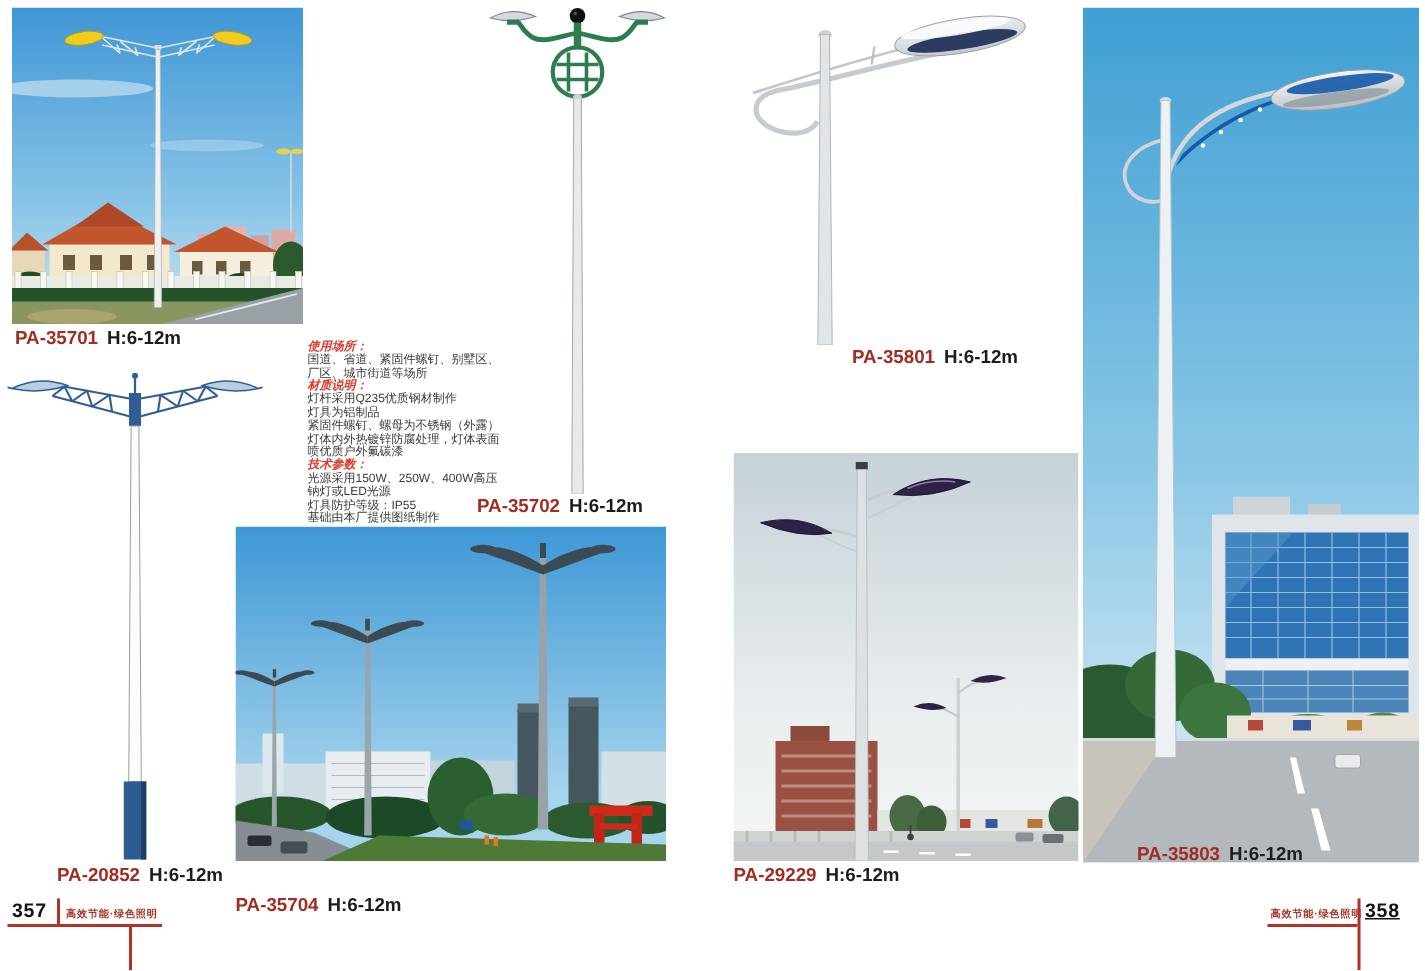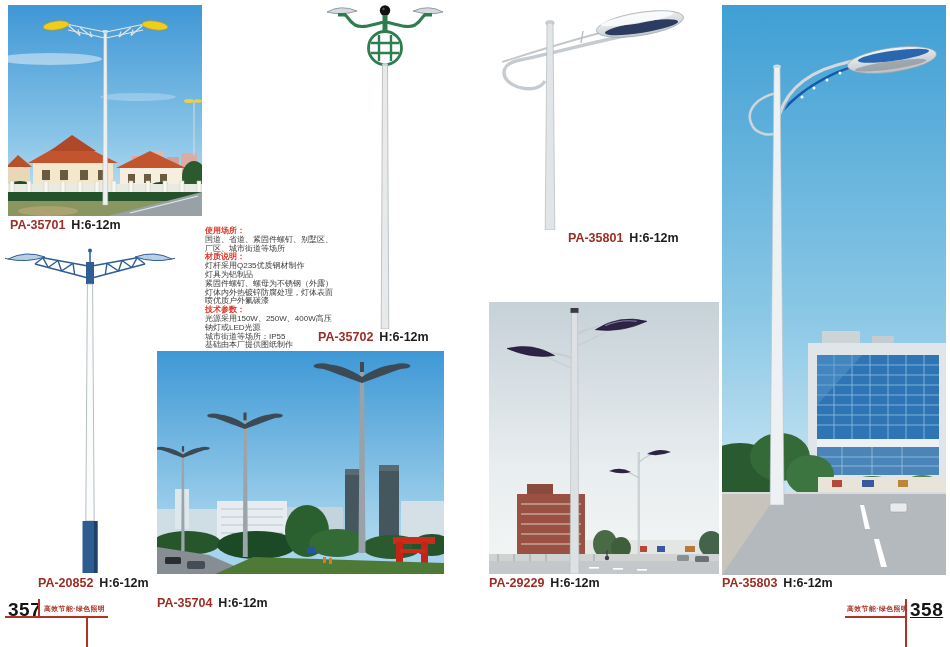--- a/index.html
+++ b/index.html
@@ -8,23 +8,23 @@
   .page { position:relative; width:950px; height:647px; background:#ffffff; overflow:hidden; }
   .abs { position:absolute; }
   svg { display:block; }
 
   .prod-label { position:absolute; font-size:12.5px; font-weight:bold; white-space:nowrap; }
   .prod-label .model { color:#9e2d23; }
   .prod-label .ht { color:#1d1d1d; margin-left:6px; font-weight:600; }
 
   .specs { position:absolute; left:205px; top:227px; width:175px; font-size:8px; line-height:8.8px; color:#3b3b3b; }
   .specs div { white-space:nowrap; }
-  .spec-head { color:#df382a; font-weight:bold; }
-
-  .footer-num { position:absolute; font-size:19px; font-weight:bold; color:#141414; letter-spacing:.5px; }
+  .spec-head { color:#df382a; font-weight:bold;font-style:italic; }
+
+  .footer-num { position:absolute; font-size:13px; font-weight:bold; color:#141414; letter-spacing:.5px; }
   .footer-slogan { position:absolute; font-size:6.8px; font-weight:bold; color:#a83228; letter-spacing:.5px; white-space:nowrap; }
   .vline { position:absolute; width:1.5px; background:#b23227; }
   .hline { position:absolute; height:1.5px; background:#b23227; }
 </style>
 </head>
 <body>
 
 <div class="page">
 
   <div class="abs" style="left:8px; top:5px;">
@@ -448,38 +448,38 @@
   </div>
   <div class="prod-label" style="left:157px; top:596px;">
     <span class="model">PA-35704</span><span class="ht">H:6-12m</span>
   </div>
   <div class="prod-label" style="left:568px; top:231px;text-align:right;">
     <span class="model">PA-35801</span><span class="ht">H:6-12m</span>
   </div>
   <div class="prod-label" style="left:489px; top:576px;">
     <span class="model">PA-29229</span><span class="ht">H:6-12m</span>
   </div>
-  <div class="prod-label" style="left:722px; top:576px;">
+  <div class="prod-label" style="left:722px; top:562px;padding-left:36px;">
     <span class="model">PA-35803</span><span class="ht">H:6-12m</span>
   </div>
 
   <div class="specs">
     <div class="spec-head">使用场所：</div>
     <div>国道、省道、紧固件螺钉、别墅区、</div>
     <div>厂区、城市街道等场所</div>
     <div class="spec-head">材质说明：</div>
     <div>灯杆采用Q235优质钢材制作</div>
     <div>灯具为铝制品</div>
     <div>紧固件螺钉、螺母为不锈钢（外露）</div>
     <div>灯体内外热镀锌防腐处理，灯体表面</div>
     <div>喷优质户外氟碳漆</div>
     <div class="spec-head">技术参数：</div>
     <div>光源采用150W、250W、400W高压</div>
     <div>钠灯或LED光源</div>
-    <div>城市街道等场所：IP55</div>
+    <div>灯具防护等级：IP55</div>
     <div>基础由本厂提供图纸制作</div>
   </div>
 
   <div class="footer-num" style="left:8px; top:599px;">357</div>
   <div class="vline" style="left:38px; top:599px; height:17px;"></div>
   <div class="footer-slogan" style="left:44px; top:604px;">高效节能·绿色照明</div>
   <div class="hline" style="left:5px; top:616px; width:103px;"></div>
   <div class="vline" style="left:86px; top:617px; height:30px;"></div>
 
   <div class="footer-slogan" style="left:847px; top:604px;">高效节能·绿色照明</div>

